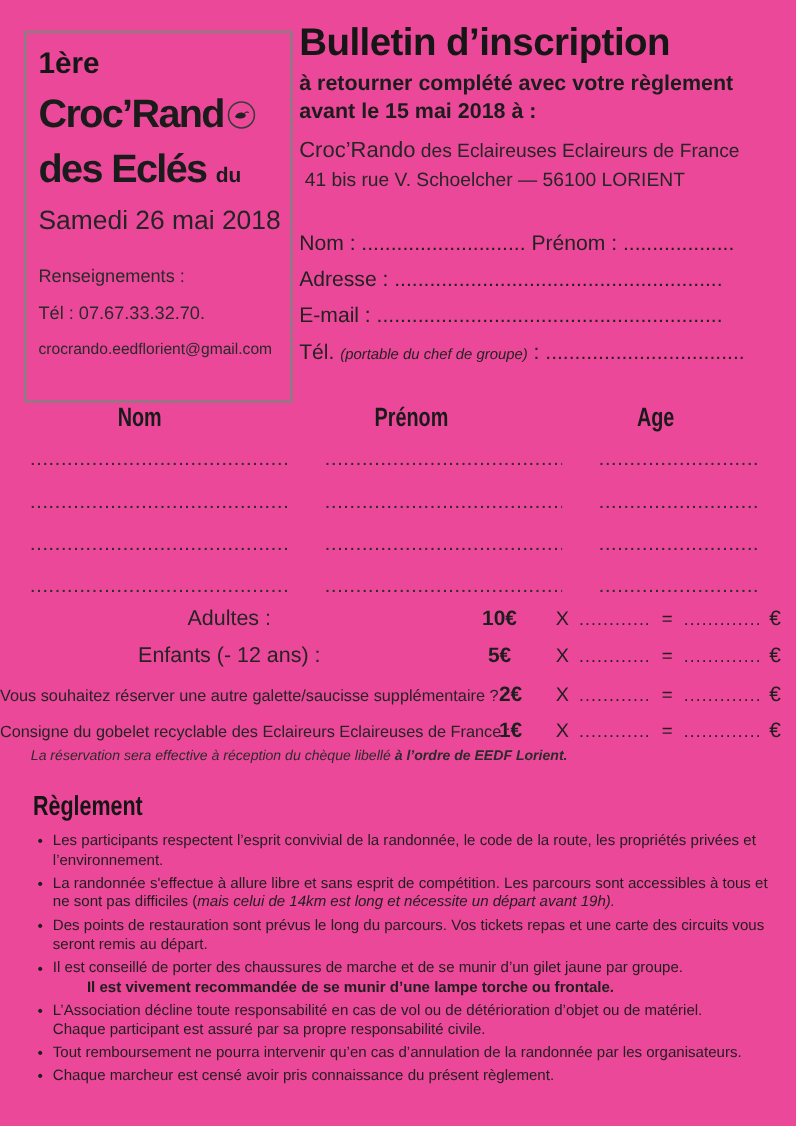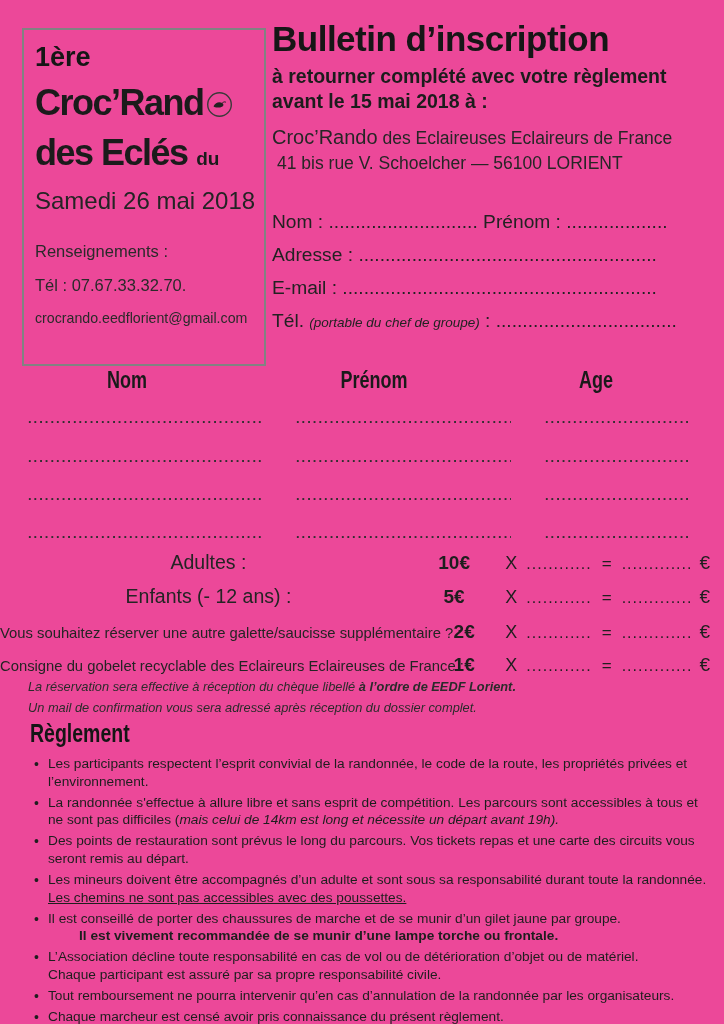--- a/index.html
+++ b/index.html
@@ -181,30 +181,28 @@
       <span class="pe">=</span>
       <span class="pd2">.............</span>
       <span class="peu">€</span>
     </div>
   </section>
 
   <section class="fineprint">
     <div class="fp-line">
       <span>La réservation sera effective à réception du chèque libellé </span><span class="fp-bold">à l’ordre de EEDF Lorient.</span>
     </div>
-    <div class="fp-line">Un mail de confirmation vous sera adressé après réception du dossier complet.</div>
   </section>
 
   <section class="reglement">
     <h2 class="r-head" style="margin:0 0 0 30px;"><span class="cnd">Règlement</span></h2>
     <ul>
       <li><span>Les participants respectent l’esprit convivial de la randonnée, le code de la route, les propriétés privées et l’environnement.</span></li>
       <li><span>La randonnée s'effectue à allure libre et sans esprit de compétition. Les parcours sont accessibles à tous et ne sont pas difficiles (</span><span class="it-part">mais celui de 14km est long et nécessite un départ avant 19h).</span></li>
       <li><span>Des points de restauration sont prévus le long du parcours. Vos tickets repas et une carte des circuits vous seront remis au départ.</span></li>
-      <li><span>Les mineurs doivent être accompagnés d’un adulte et sont sous sa responsabilité durant toute la randonnée.</span><span class="blk ul-part">Les chemins ne sont pas accessibles avec des poussettes.</span></li>
       <li><span>Il est conseillé de porter des chaussures de marche et de se munir d’un gilet jaune par groupe.</span><span class="blk bold-part">Il est vivement recommandée de se munir d’une lampe torche ou frontale.</span></li>
       <li><span>L’Association décline toute responsabilité en cas de vol ou de détérioration d’objet ou de matériel.</span><span class="blk">Chaque participant est assuré par sa propre responsabilité civile.</span></li>
       <li><span>Tout remboursement ne pourra intervenir qu’en cas d’annulation de la randonnée par les organisateurs.</span></li>
       <li><span>Chaque marcheur est censé avoir pris connaissance du présent règlement.</span></li>
     </ul>
   </section>
 
 </div>
 
 </body></html>

